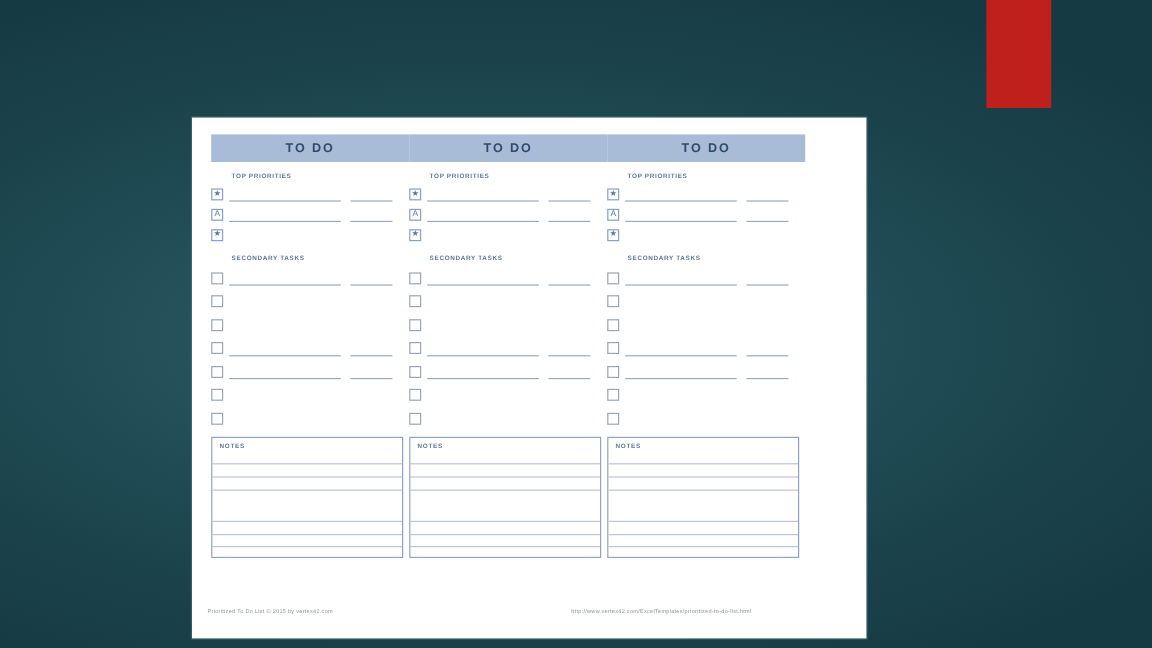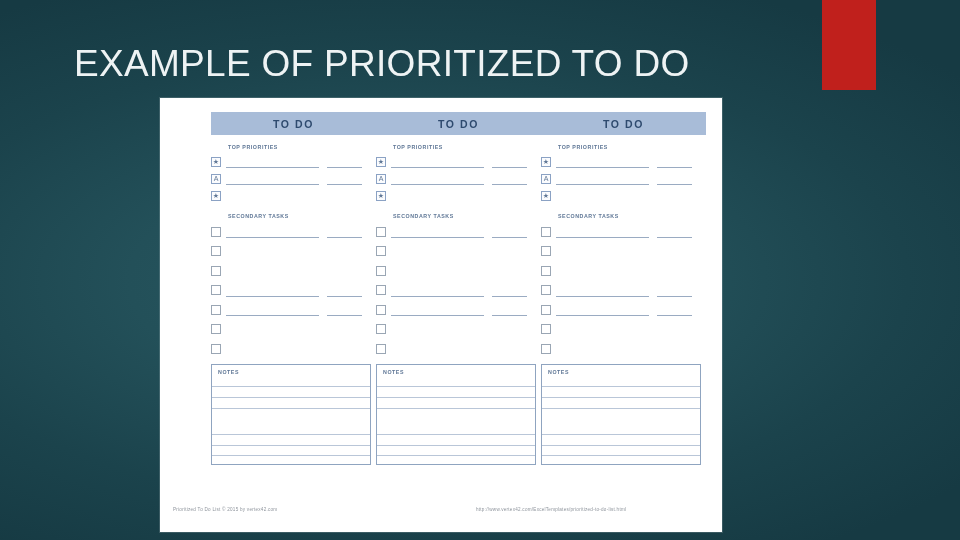--- a/index.html
+++ b/index.html
@@ -57,21 +57,21 @@
     box-shadow: 0 0 0 1px rgba(255,255,255,0.15);
   }
 
   #columns {
     position: absolute;
     left: 0;
     top: 0;
     width: 562px;
     height: 398px;
     display: flex;
-    justify-content: flex-end;
+    justify-content: flex-start;
     padding: 14px 16px 0 16px;
     box-sizing: border-box;
   }
 
   .todo-column {
     width: 165px;
     position: relative;
   }
 
   .col-header {
@@ -223,21 +223,20 @@
     white-space: nowrap;
   }
 </style>
 </head>
 <body>
 
 <div id="slide">
 
   <div id="accent-bar"></div>
 
-  <div id="slide-title">EXAMPLE OF PRIORITIZED TO DO</div>
 
   <div id="sheet">
 
     <div id="columns">
         <div class="todo-column">
           <div class="col-header">TO DO</div>
           <div class="section-label">TOP PRIORITIES</div>
           <div class="prio-rows">
             <div class="prio-row">
               <div class="star-box">★</div>

